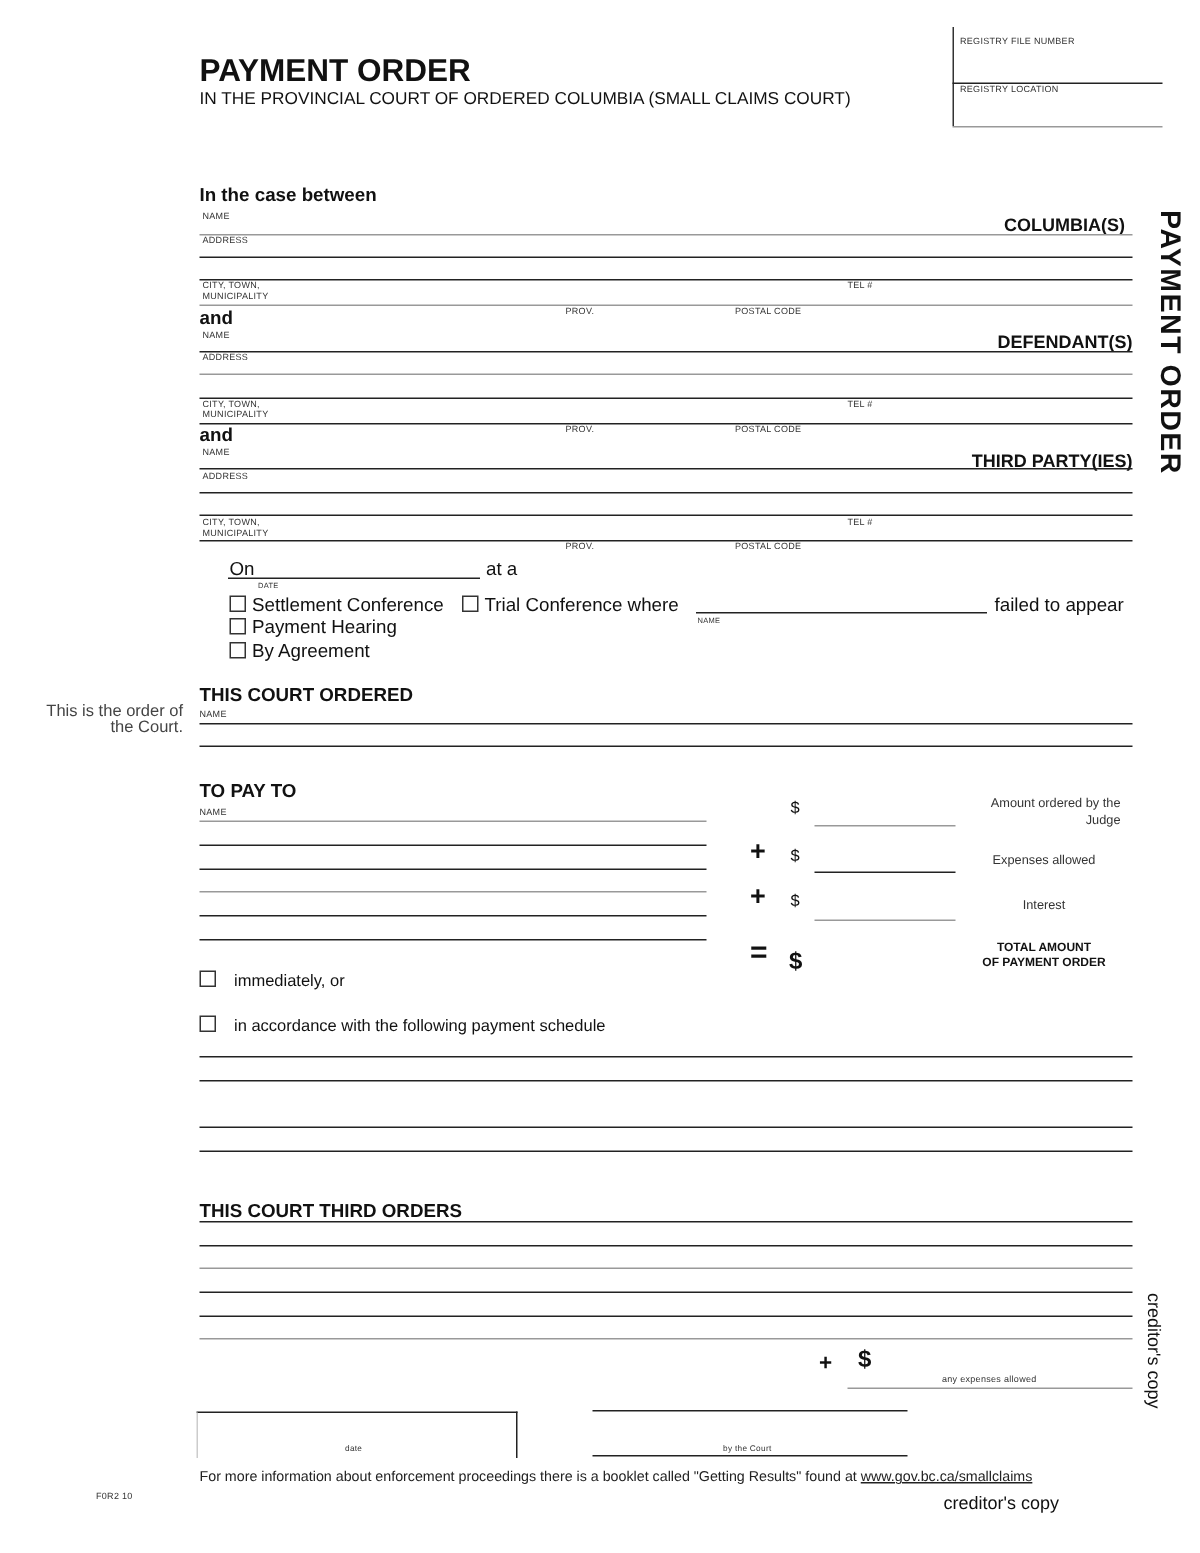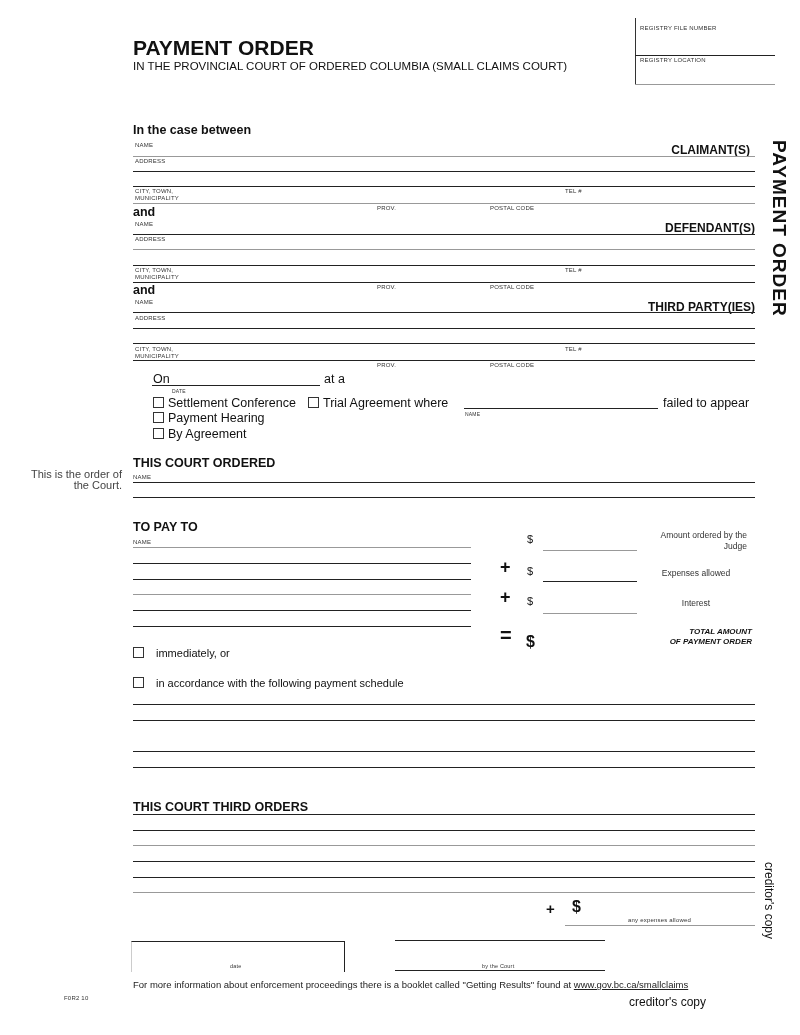--- a/index.html
+++ b/index.html
@@ -26,21 +26,21 @@
 <div class="hline" style="left:635px;top:55px;width:140px;"></div>
 <div class="tiny" style="left:640px;top:57px;">REGISTRY LOCATION</div>
 <div class="abs" style="left:636px;top:65px;width:139px;height:18px;"></div>
 <div class="hline gray" style="left:635px;top:84px;width:140px;"></div>
 
 <div class="abs bold" style="left:768px;top:140px;font-size:19px;writing-mode:vertical-rl;letter-spacing:1px;">PAYMENT ORDER</div>
 
 <div class="abs bold" style="left:133px;top:123px;font-size:12.5px;">In the case between</div>
 
 <div class="tiny" style="left:135px;top:142px;">NAME</div>
-<div class="side-label" style="right:50px;top:143px;">CLAIMANT(S)</div>
+<div class="side-label" style="right:50px;top:143px;">COLUMBIA(S)</div>
 <div class="abs" style="left:133px;top:141px;width:600px;height:14px;"></div>
 <div class="hline gray" style="left:133px;top:156px;width:622px;"></div>
 <div class="tiny" style="left:135px;top:158px;">ADDRESS</div>
 <div class="abs" style="left:133px;top:158px;width:622px;height:13px;"></div>
 <div class="hline" style="left:133px;top:171px;width:622px;"></div>
 <div class="hline" style="left:133px;top:186px;width:622px;"></div>
 <div class="tiny" style="left:135px;top:188px;"><span>CITY, TOWN,</span><br><span>MUNICIPALITY</span></div>
 <div class="tiny" style="left:565px;top:188px;">TEL #</div>
 <div class="abs" style="left:190px;top:187px;width:360px;height:14px;"></div>
 <div class="abs" style="left:590px;top:187px;width:165px;height:14px;"></div>
@@ -83,21 +83,21 @@
 <div class="hline" style="left:133px;top:360px;width:622px;"></div>
 <div class="tiny" style="left:377px;top:362px;">PROV.</div>
 <div class="tiny" style="left:490px;top:362px;">POSTAL CODE</div>
 
 <div class="formtext" style="left:133px;top:372px;margin-left:20px;">On</div>
 <div class="hline" style="left:152px;top:385px;width:168px;"></div>
 <div class="formtext" style="left:324px;top:372px;">at a</div>
 <div class="tiny" style="left:172px;top:388px;font-size:5px;">DATE</div>
 
 <div class="formtext" style="left:153px;top:396px;"><span class="cb"></span><span>Settlement Conference</span></div>
-<div class="formtext" style="left:308px;top:396px;"><span class="cb"></span><span>Trial Agreement where</span></div>
+<div class="formtext" style="left:308px;top:396px;"><span class="cb"></span><span>Trial Conference where</span></div>
 <div class="hline" style="left:464px;top:408px;width:194px;"></div>
 <div class="tiny" style="left:465px;top:411px;font-size:5px;">NAME</div>
 <div class="formtext" style="left:663px;top:396px;">failed to appear</div>
 <div class="formtext" style="left:153px;top:411px;"><span class="cb"></span><span>Payment Hearing</span></div>
 <div class="formtext" style="left:153px;top:427px;"><span class="cb"></span><span>By Agreement</span></div>
 
 <div class="abs" style="left:24px;top:469px;width:98px;font-size:11px;color:#444;line-height:11px;text-align:right;">This is the order of the Court.</div>
 <div class="abs bold" style="left:133px;top:456px;font-size:12.5px;">THIS COURT ORDERED</div>
 <div class="tiny" style="left:133px;top:474px;">NAME</div>
 <div class="abs" style="left:133px;top:481px;width:622px;height:16px;"></div>
@@ -122,21 +122,21 @@
 <div class="hline" style="left:543px;top:581px;width:94px;"></div>
 <div class="abs" style="left:645px;top:568px;width:102px;text-align:center;font-size:8.5px;color:#333;">Expenses allowed</div>
 
 <div class="abs bold" style="left:500px;top:587px;font-size:18px;">+</div>
 <div class="abs" style="left:527px;top:595px;font-size:11px;">$</div>
 <div class="hline gray" style="left:543px;top:613px;width:94px;"></div>
 <div class="abs" style="left:645px;top:598px;width:102px;text-align:center;font-size:8.5px;color:#333;">Interest</div>
 
 <div class="abs bold" style="left:500px;top:624px;font-size:20px;">=</div>
 <div class="abs bold" style="left:526px;top:633px;font-size:16px;">$</div>
-<div class="abs bold" style="left:640px;top:627px;width:112px;text-align:right;font-size:8px;line-height:10px;font-style:italic;">
+<div class="abs bold" style="left:640px;top:627px;width:112px;text-align:center;font-size:8px;line-height:10px;">
   <span>TOTAL AMOUNT</span><br>
   <span>OF PAYMENT ORDER</span>
 </div>
 
 <div class="formtext" style="left:133px;top:647px;font-size:11px;"><span class="cb" style="margin-right:12px;"></span><span>immediately, or</span></div>
 <div class="formtext" style="left:133px;top:677px;font-size:11px;"><span class="cb" style="margin-right:12px;"></span><span>in accordance with the following payment schedule</span></div>
 
 <div class="hline" style="left:133px;top:704px;width:622px;"></div>
 <div class="hline" style="left:133px;top:720px;width:622px;"></div>
 <div class="hline" style="left:133px;top:751px;width:622px;"></div>

